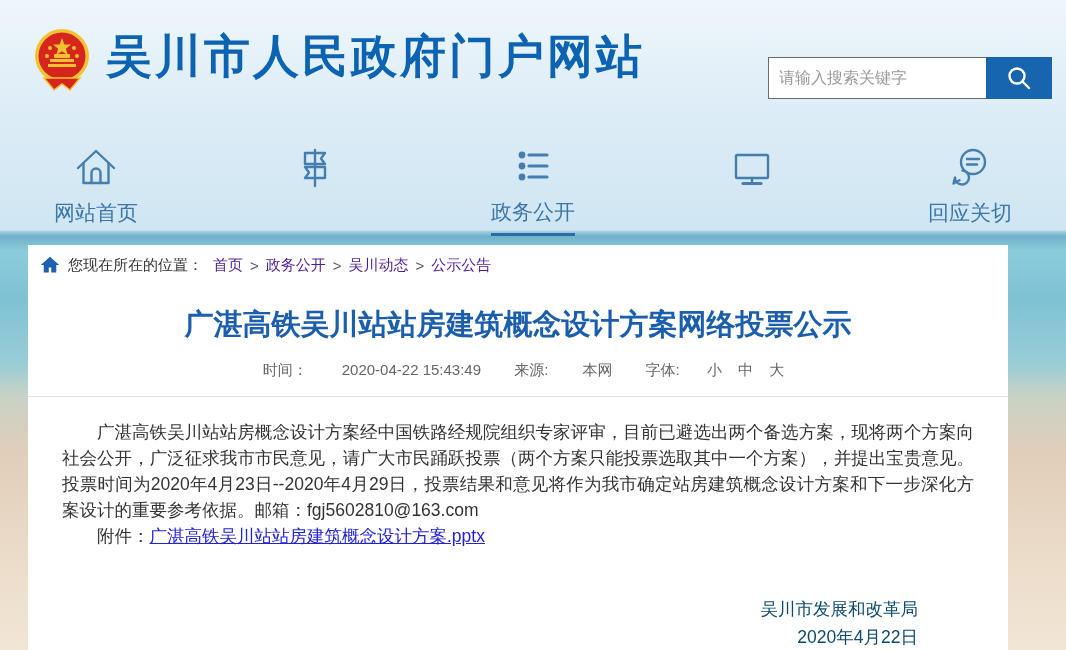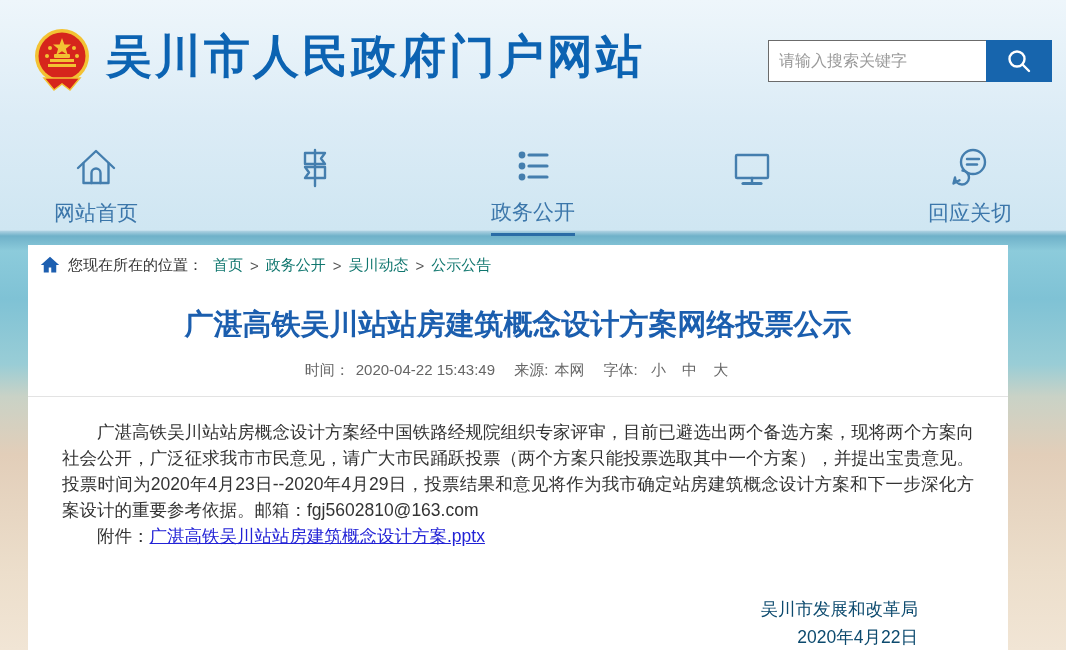--- a/index.html
+++ b/index.html
@@ -10,21 +10,21 @@
       #eef6fb 0%, #dcecf6 18%, #cfe6f2 35.4%,
       #a9cfe0 35.6%, #6fb1c9 36.3%, #8ccbdb 38.6%,
       #7fc2d5 46%, #99cdd6 56%, #c9d2c6 61%,
       #e2ceb9 70%, #ecdecb 88%, #f1e5d5 100%);
   }
   
   .header{position:absolute;top:0;left:0;width:100%;height:137px;}
   .brand{position:absolute;left:30px;top:26px;display:flex;align-items:flex-start;}
   .emblem{width:64px;height:66px;margin-right:12px;flex:0 0 auto;}
   .site-title{font-size:46px;font-weight:bold;color:#0c63b2;letter-spacing:3px;white-space:nowrap;}
-  .searchbar{position:absolute;right:14px;top:40px;display:flex;height:42px;}
+  .searchbar{position:absolute;right:14px;top:57px;display:flex;height:42px;}
   .search-input{
     width:218px;height:42px;box-sizing:border-box;border:1px solid #6b6b6b;border-right:none;
     padding:0 10px;font-size:16px;color:#333;outline:none;background:#fff;
     font-family:"Liberation Sans","DejaVu Sans",sans-serif;
   }
   .search-input::placeholder{color:#9a9a9a;}
   .search-btn{
     width:66px;height:42px;border:none;background:#1765ad;cursor:pointer;
     display:flex;align-items:center;justify-content:center;
   }
@@ -32,26 +32,26 @@
   .nav{position:absolute;top:142px;left:0;width:100%;height:92px;
        display:flex;justify-content:space-between;padding:0 26px;box-sizing:border-box;gap:48px;}
   .nav-item{width:140px;display:flex;flex-direction:column;align-items:center;cursor:pointer;}
   .nav-item .icon{height:50px;display:flex;align-items:flex-end;justify-content:center;}
   .nav-label{margin-top:8px;font-size:21px;color:#3b76aa;padding-bottom:7px;white-space:nowrap;}
   .nav-item.active .nav-label{border-bottom:3px solid #2a6ca6;}
   .nav-svg{stroke:#447eae;fill:none;stroke-width:2.4;stroke-linecap:round;stroke-linejoin:round;}
   
   .panel{position:absolute;left:28px;top:245px;width:980px;height:405px;background:#ffffff;}
   .breadcrumb{display:flex;align-items:center;padding:10px 12px 6px 12px;font-size:15px;color:#333;}
-  .breadcrumb .crumb{color:#0f766e;cursor:pointer;}
+  .breadcrumb .crumb{color:#4c1d95;cursor:pointer;}
   .breadcrumb .sep{margin:0 7px;color:#555;}
   .bc-prefix{margin-right:10px;}
   .article-title{margin-top:24px;text-align:center;font-size:29px;font-weight:bold;color:#1b5eae;}
   .article-meta{margin-top:16px;text-align:center;font-size:15px;color:#666;}
-  .article-meta span{margin:0 3px;}
+  .article-meta span{margin:0 17px;}
   .meta-gap{margin-left:12px !important;}
   .font-size-opt{cursor:pointer;margin:0 6px !important;}
   .divider{border-bottom:1px solid #e3e3e3;margin-top:16px;}
   .article-body{padding:22px 34px 0 34px;font-size:17.5px;line-height:26px;color:#333;text-align:justify;}
   .para{text-indent:2em;margin:0;}
   .attachment-line{text-indent:2em;margin-top:0;}
   .attachment-link{color:#2222d6;text-decoration:underline;cursor:pointer;}
   .signature{margin-top:46px;padding-right:56px;text-align:right;font-size:17.5px;color:#0c4a6e;line-height:28px;}
 </style>
 </head>

